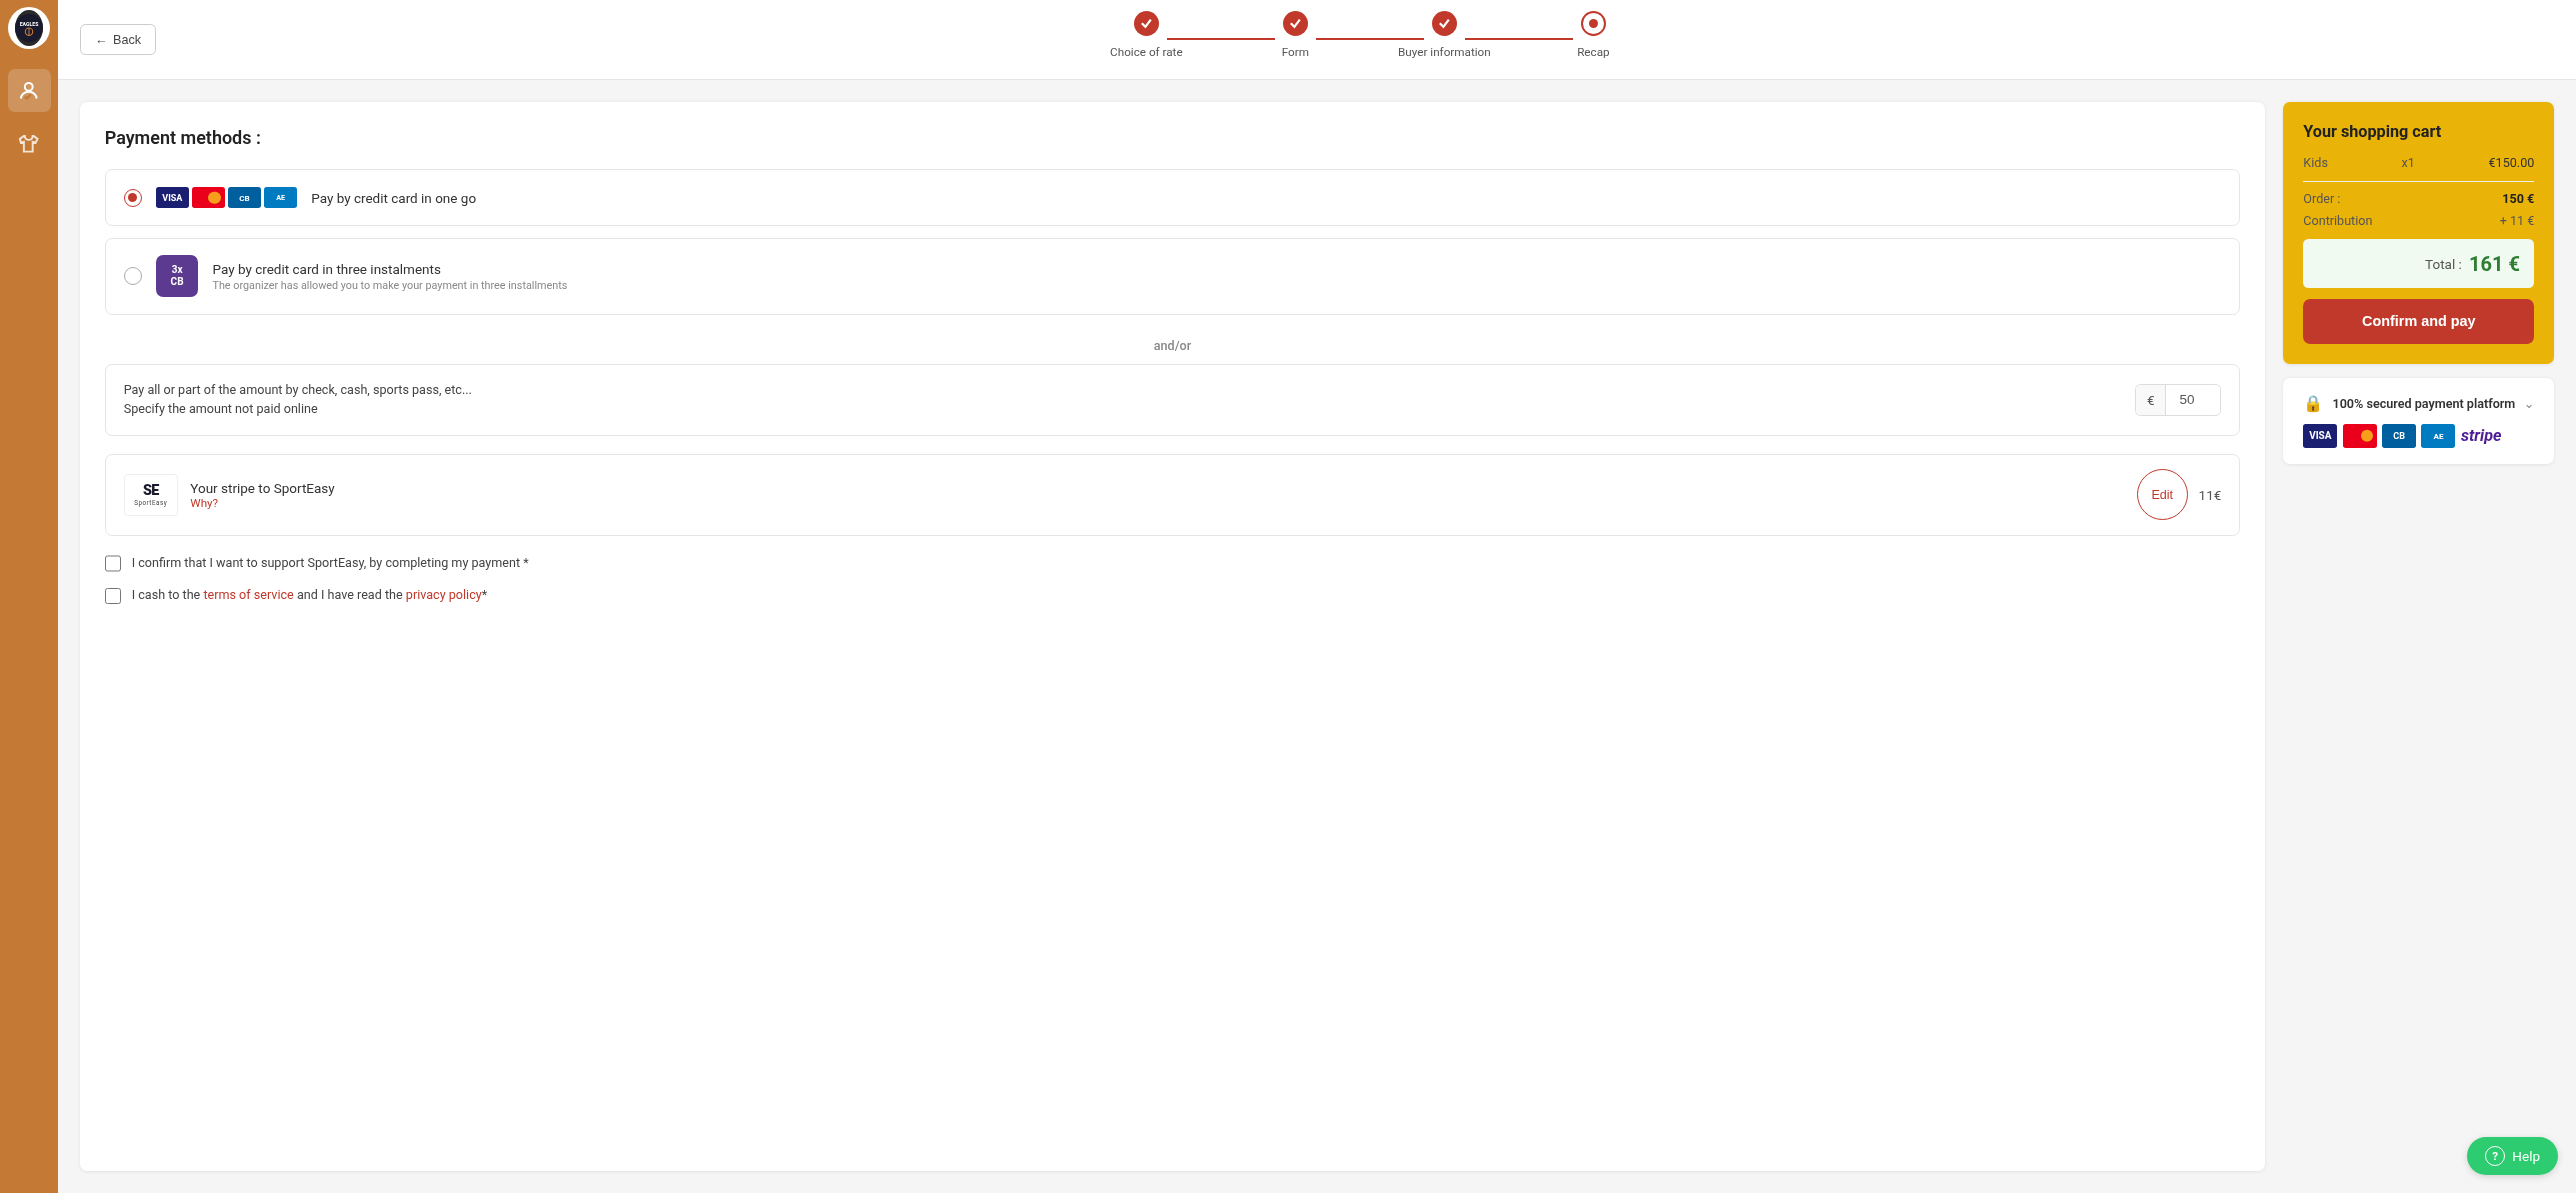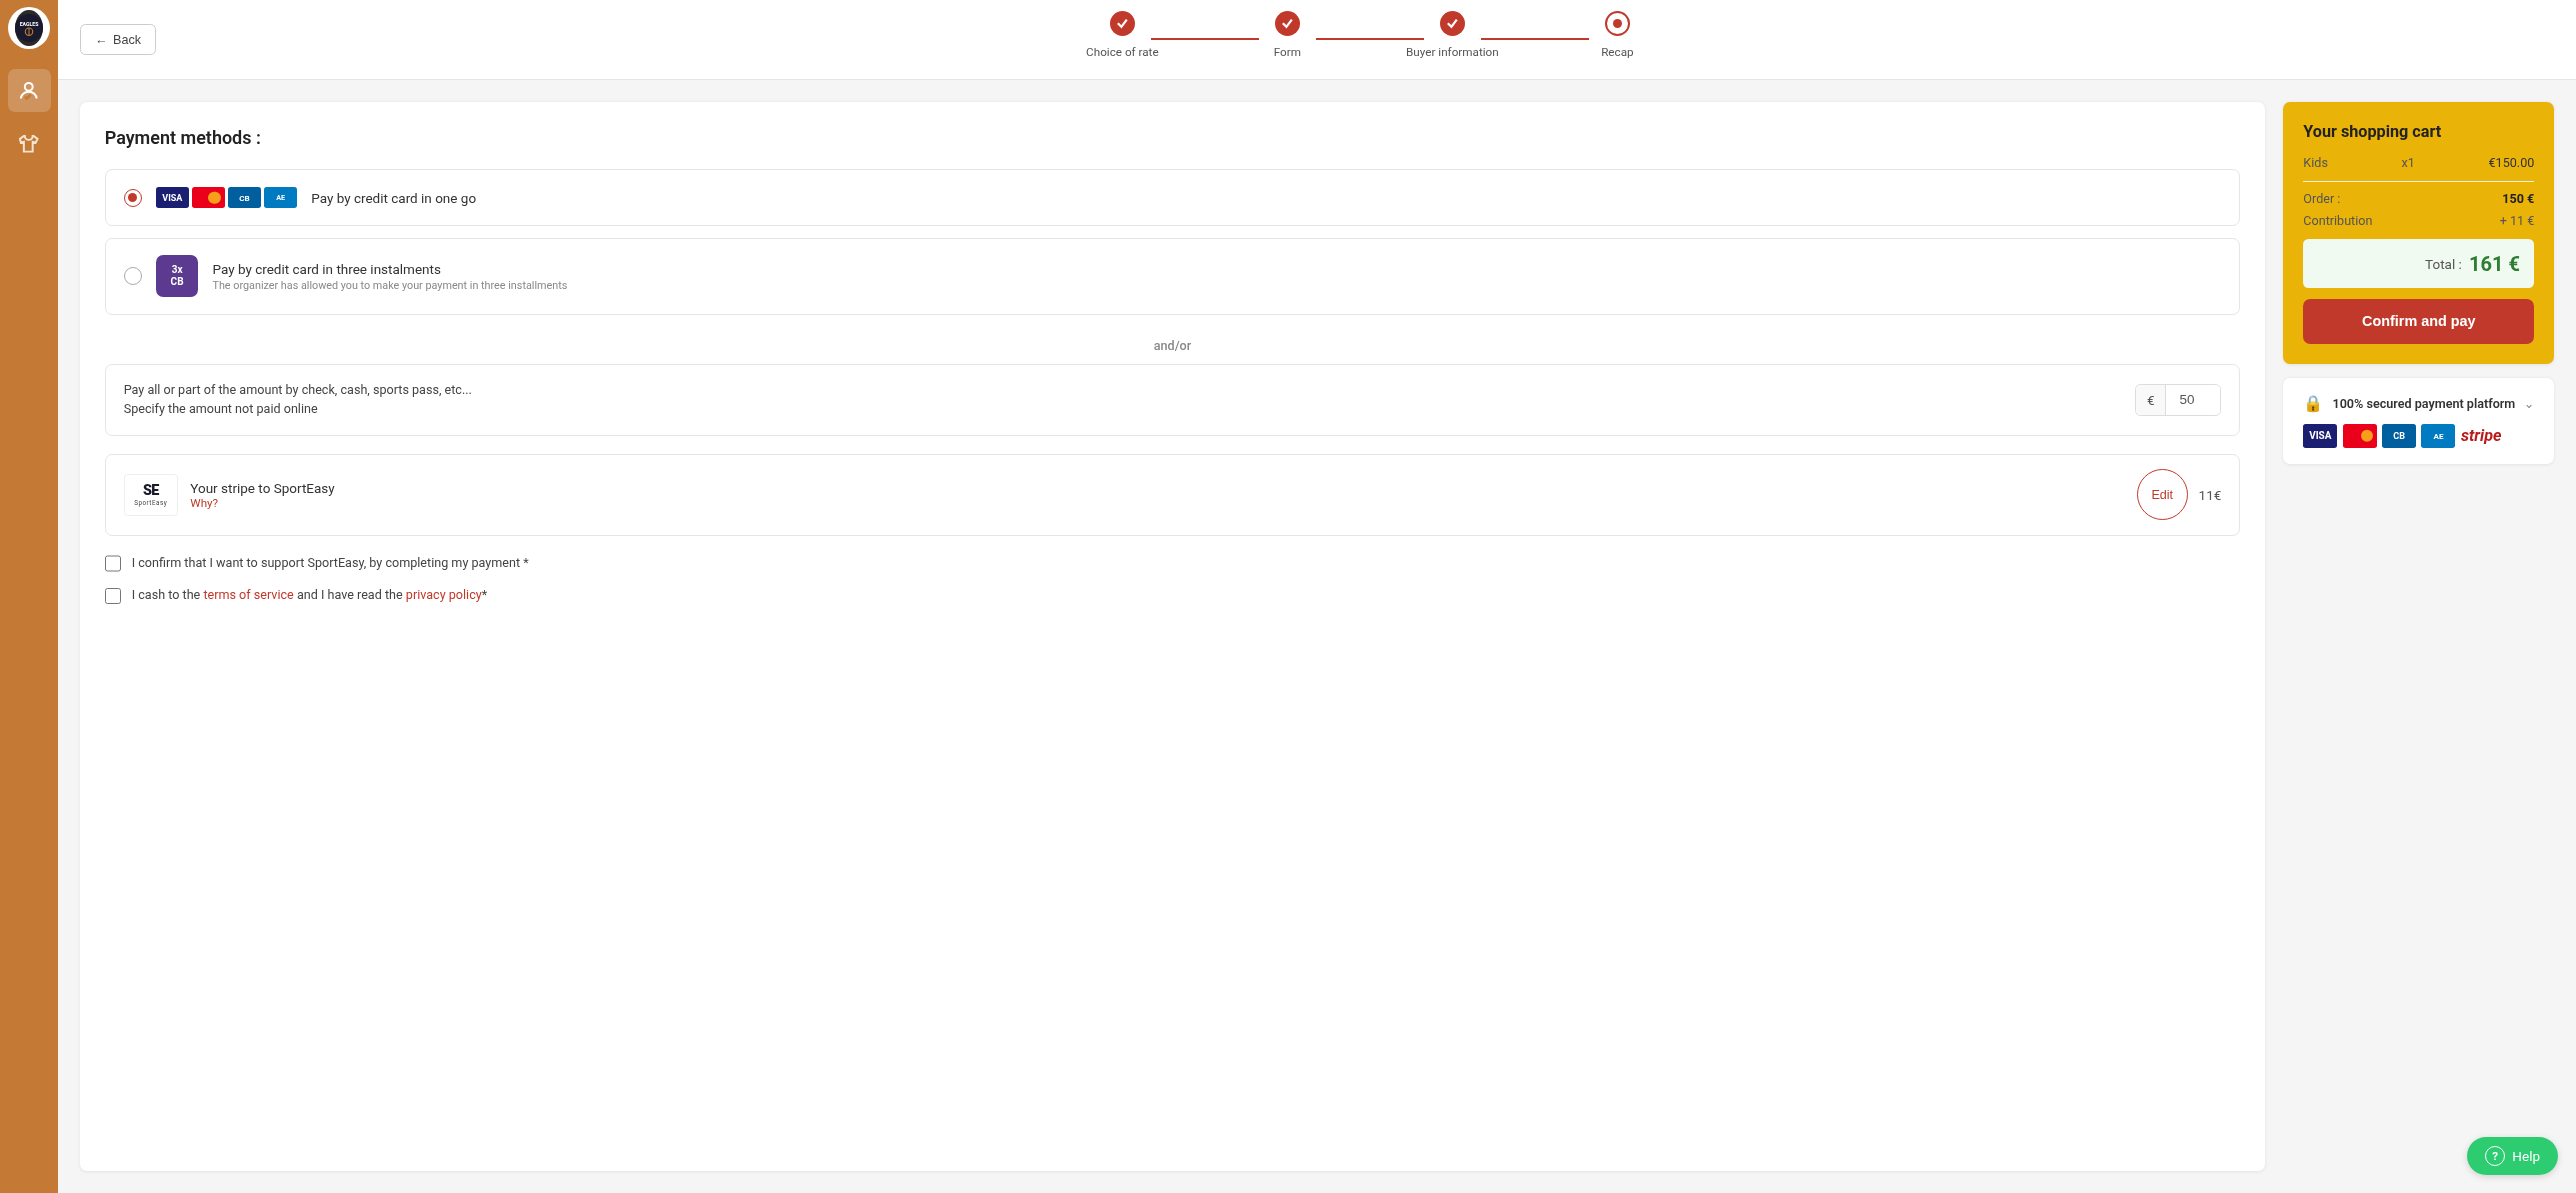--- a/index.html
+++ b/index.html
@@ -95,21 +95,21 @@
     .progress-bar {
       flex: 1;
       display: flex;
       align-items: center;
       justify-content: center;
       position: relative;
     }
     .progress-steps {
       display: flex;
       align-items: center;
-      gap: 16px;
+      gap: 8px;
       position: relative;
     }
     .progress-step {
       display: flex;
       flex-direction: column;
       align-items: center;
       position: relative;
     }
     .step-circle {
       width: 25px;
@@ -503,21 +503,21 @@
     .secure-cards {
       display: flex;
       gap: 5.4px;
       align-items: center;
       margin-top: 10.8px;
       flex-wrap: wrap;
     }
     .stripe-text {
       font-size: 16.2px;
       font-weight: 700;
-      color: #b91c1c;
+      color: #4c1d95;
       font-style: italic;
     }
 
     
     .help-btn {
       position: fixed;
       bottom: 18px;
       right: 18px;
       background: #2ecc71;
       color: #fff;

